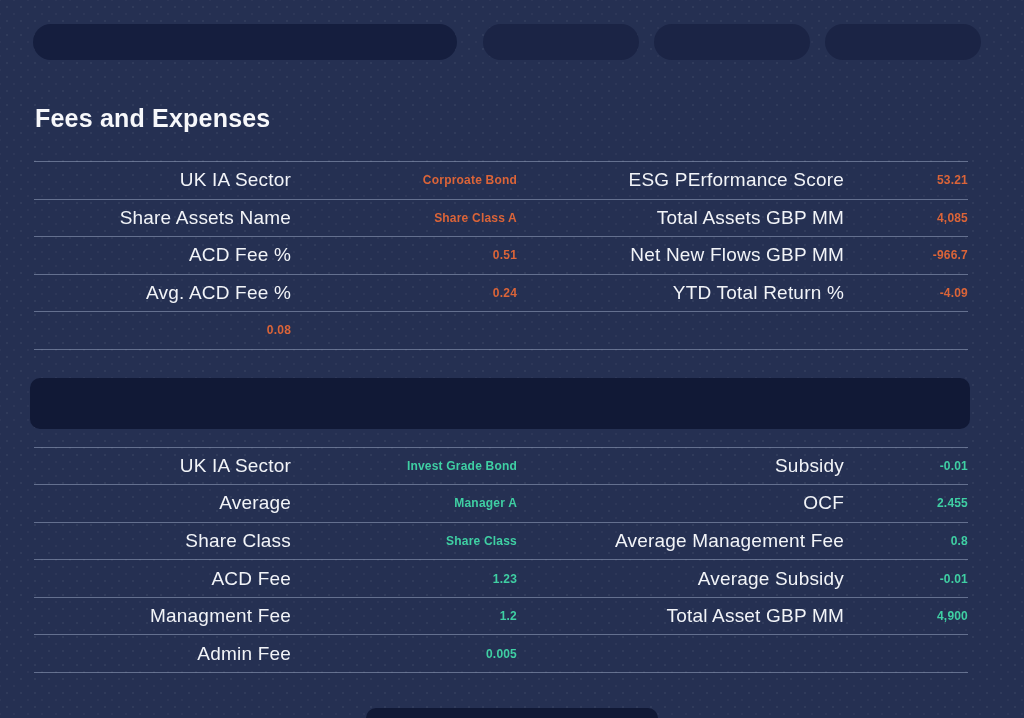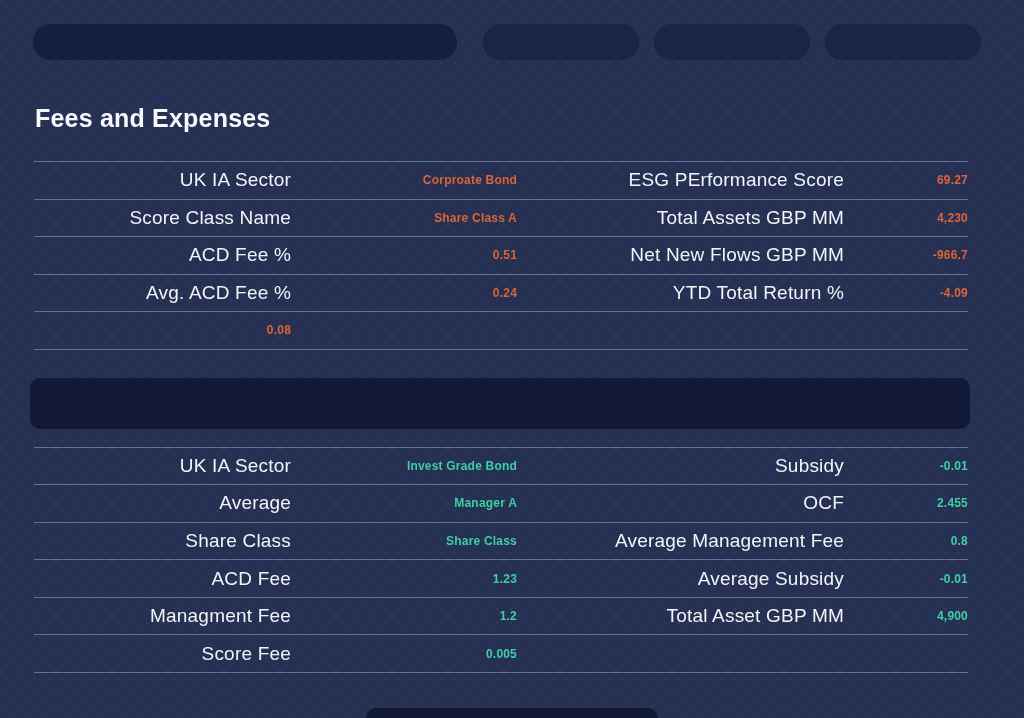--- a/index.html
+++ b/index.html
@@ -122,27 +122,27 @@
     <div class="pill pill-small"></div>
   </div>
 
   <h1 class="heading">Fees and Expenses</h1>
 
   <div class="data-table fees-table">
     <div class="t-row">
       <span class="f-label">UK IA Sector</span>
       <span class="f-value val-orange">Corproate Bond</span>
       <span class="f-label">ESG PErformance Score</span>
-      <span class="f-value val-orange">69.27</span>
-    </div>
-    <div class="t-row">
-      <span class="f-label">Score Class Name</span>
+      <span class="f-value val-orange">53.21</span>
+    </div>
+    <div class="t-row">
+      <span class="f-label">Share Assets Name</span>
       <span class="f-value val-orange">Share Class A</span>
       <span class="f-label">Total Assets GBP MM</span>
-      <span class="f-value val-orange">4,230</span>
+      <span class="f-value val-orange">4,085</span>
     </div>
     <div class="t-row">
       <span class="f-label">ACD Fee %</span>
       <span class="f-value val-orange">0.51</span>
       <span class="f-label">Net New Flows GBP MM</span>
       <span class="f-value val-orange">-966.7</span>
     </div>
     <div class="t-row">
       <span class="f-label">Avg. ACD Fee %</span>
       <span class="f-value val-orange">0.24</span>
@@ -183,21 +183,21 @@
       <span class="f-label">Average Subsidy</span>
       <span class="f-value val-green">-0.01</span>
     </div>
     <div class="t-row">
       <span class="f-label">Managment Fee</span>
       <span class="f-value val-green">1.2</span>
       <span class="f-label">Total Asset GBP MM</span>
       <span class="f-value val-green">4,900</span>
     </div>
     <div class="t-row">
-      <span class="f-label">Score Fee</span>
+      <span class="f-label">Admin Fee</span>
       <span class="f-value val-green">0.005</span>
       <span class="f-label"></span>
       <span class="f-value val-green"></span>
     </div>
   </div>
 
   <div class="bottom-bar"></div>
 
 </div>
 

